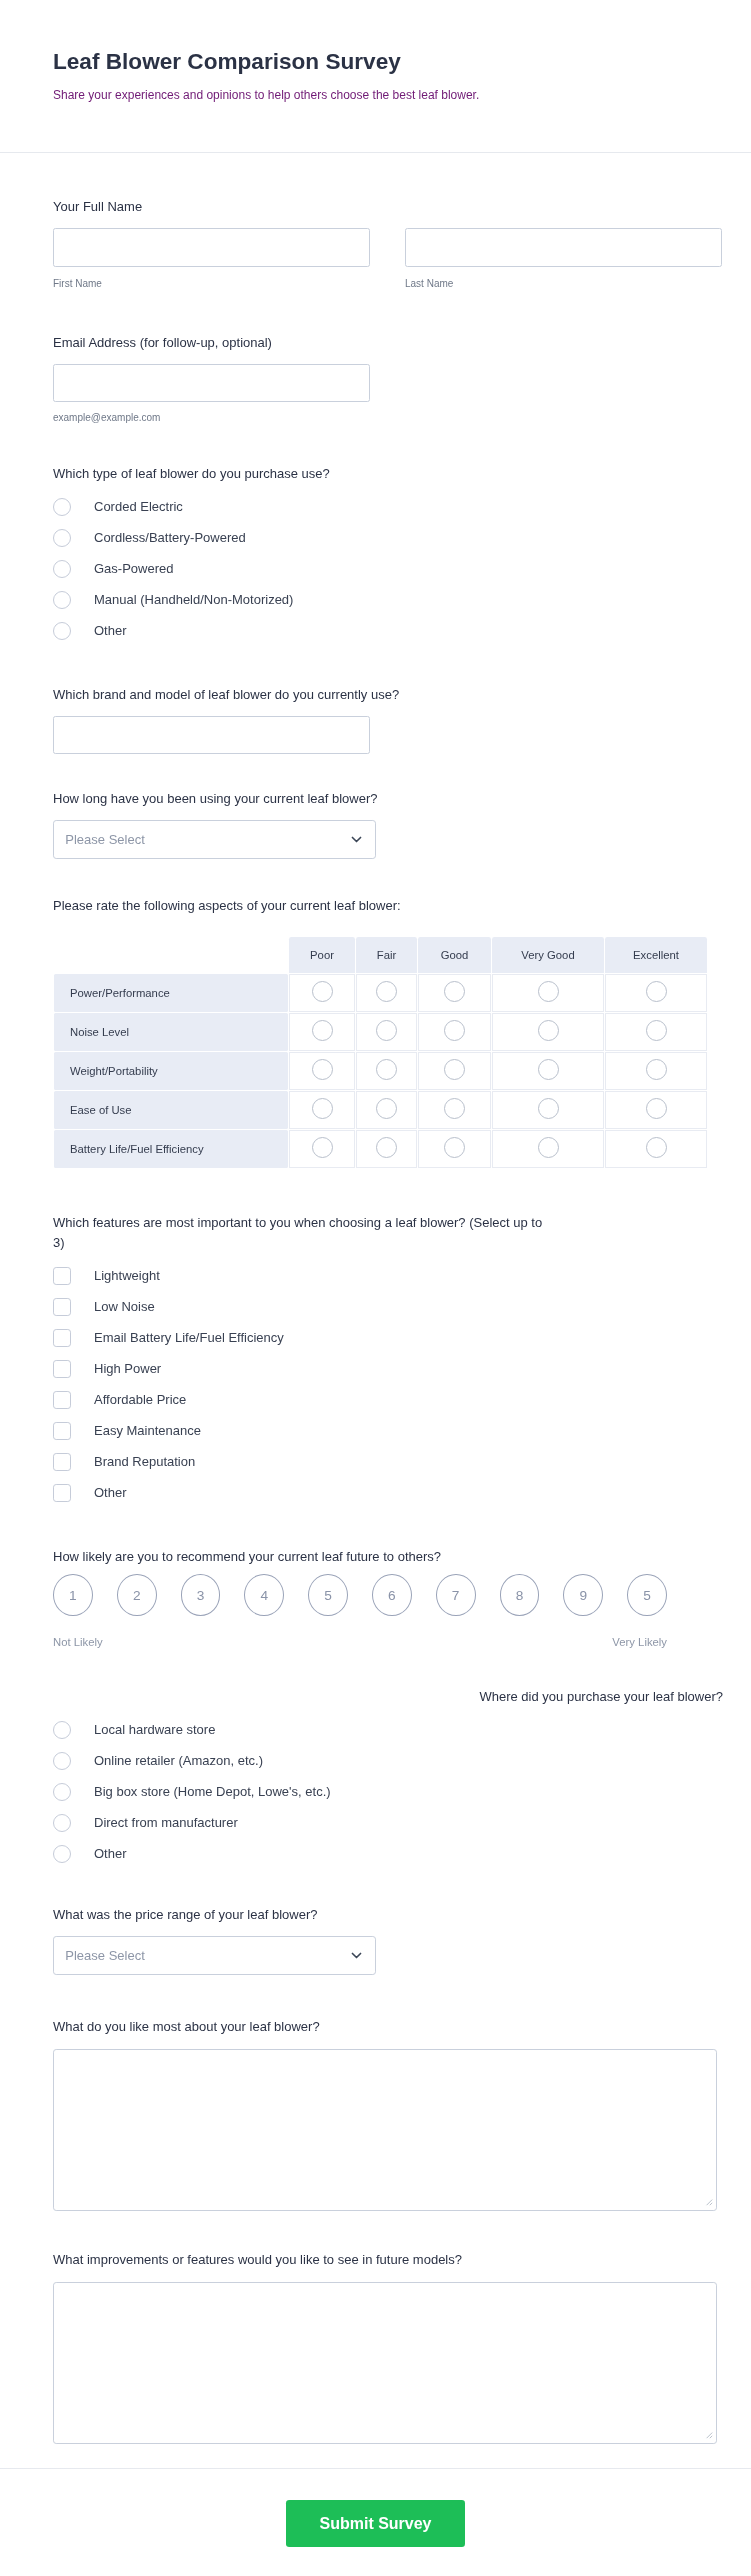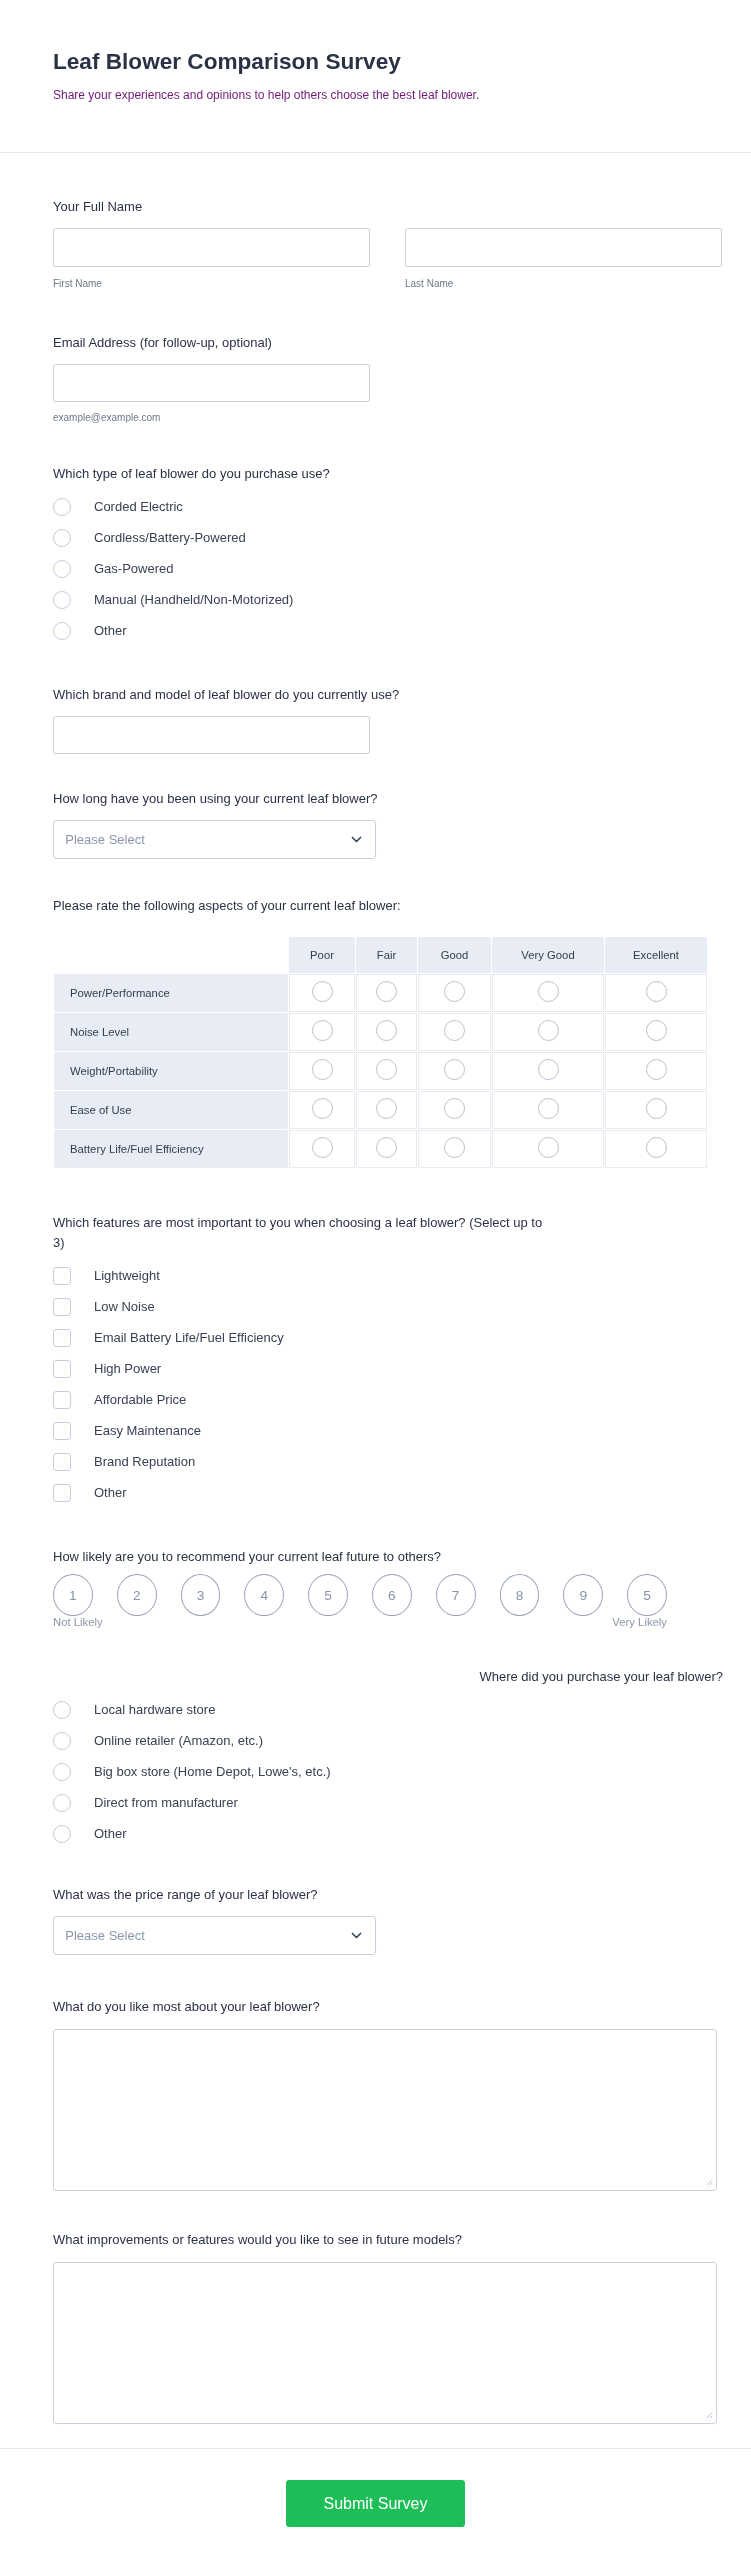--- a/index.html
+++ b/index.html
@@ -79,39 +79,39 @@
   }
 
   
   .scale-wrap { margin-top: 8px; width: 614px; }
   .scale-row { display: flex; gap: 24px; }
   .scale-circle {
     width: 40px; height: 42px; border-radius: 50%;
     border: 0.8px solid #9aa3b8; color:#8a93a8; font-size: 13.7px;
     display:flex; align-items:center; justify-content:center; background:#fff; cursor:pointer;
   }
-  .scale-labels { display:flex; justify-content: space-between; margin-top: 0; }
+  .scale-labels { display:flex; justify-content: space-between; margin-top: 20px; }
   .scale-end-label { font-size: 11.3px; color:#8d96a7; }
 
   
   .ta-wrap { position: relative; width: 664px; margin-top: 13px; }
   textarea.ta {
     width: 100%; height: 162px; border: 0.8px solid #c9d0dc; border-radius: 3.2px;
     background:#fff; resize: none; outline:none; font-size: 12px; padding: 8px 9.7px;
     color:#2b3245; font-family: "Liberation Sans", "DejaVu Sans", sans-serif; display:block;
   }
   .resize-handle { position:absolute; right: 4px; bottom: 5.7px; line-height: 0; }
 
   
   .submit-divider { margin-top: 24px; border-top: 0.8px solid #e6e9ee; }
   .submit-row { display:flex; justify-content:center; }
   .submit-btn {
     margin-top: 31px; margin-bottom: 41px;
     width: 179px; height: 47px; border: none; border-radius: 3.2px;
-    background: #1dbe57; color: #fff; font-size: 16px; font-weight: 400;
+    background: #1dbe57; color: #fff; font-size: 16px; font-weight: 700;
     cursor: pointer; font-family: "Liberation Sans", "DejaVu Sans", sans-serif;
   }
 </style>
 </head>
 <body>
 
 <div class="page">
 
   <header class="form-header">
     <div class="form-title">Leaf Blower Comparison Survey</div>

